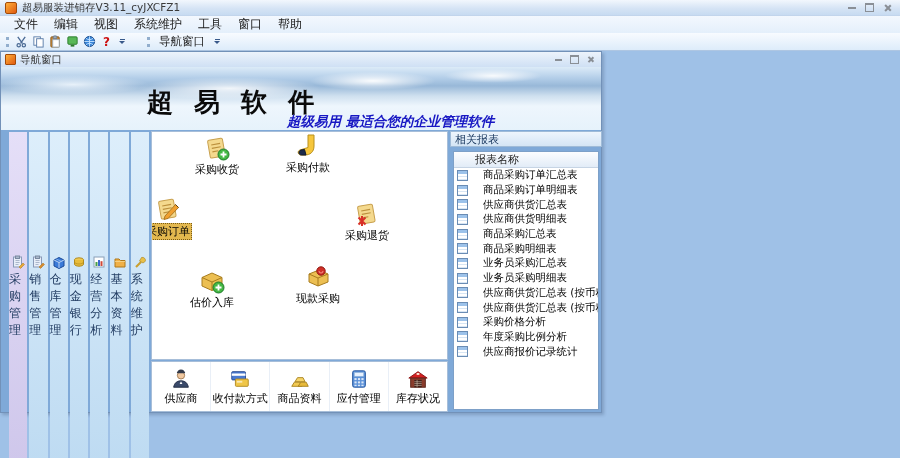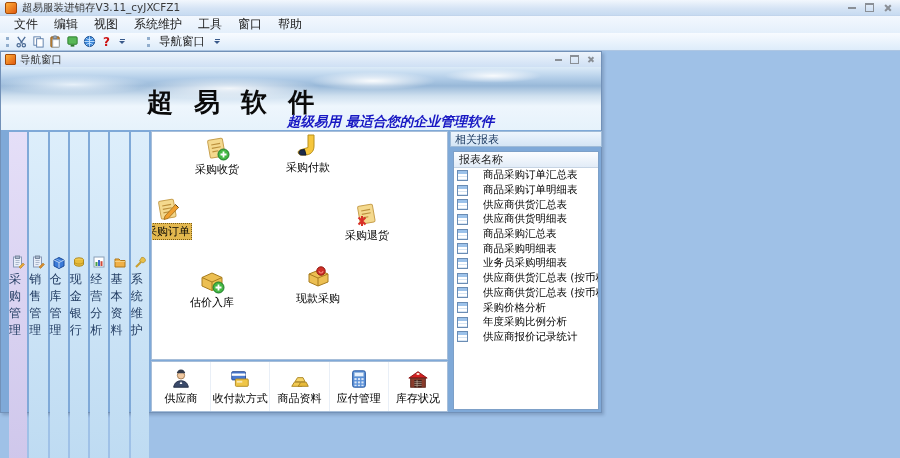--- a/index.html
+++ b/index.html
@@ -99,21 +99,21 @@
 
   
   .right-panel{position:absolute;left:449px;top:1px;width:152px;height:281px;}
   .rp-header{height:16px;background:linear-gradient(180deg,#eef5fd,#d4e5f5);
     border:1px solid #9fbbd8;box-sizing:border-box;font-size:11px;color:#1c3a60;
     display:flex;align-items:center;padding-left:4px;}
   .rp-list{position:absolute;left:3px;top:20px;width:146px;bottom:2px;background:#fff;
     border:1px solid #7da0c8;box-sizing:border-box;overflow:hidden;}
   .rp-colhead{height:15px;background:linear-gradient(180deg,#fcfdff,#e2ecf7);
     border-bottom:1px solid #c6d4e4;font-size:11px;color:#222;display:flex;
-    align-items:center;padding-left:5px;}
+    align-items:center;padding-left:21px;}
   .rp-row{display:flex;align-items:center;height:14.7px;padding-left:3px;gap:15px;
     font-size:10.5px;color:#000;white-space:nowrap;overflow:hidden;}
   .ri{width:11px;height:11px;flex:0 0 11px;border:1px solid #6a8cb4;box-sizing:border-box;
     background-color:#fff;
     background-image:linear-gradient(#9cc2ea,#9cc2ea),
       repeating-linear-gradient(180deg,transparent 0 2px,#d8e6f4 2px 3px);
     background-size:100% 3px,100% 100%;background-repeat:no-repeat,repeat;}
 </style>
 </head>
 <body>
@@ -418,20 +418,24 @@
           <div class="rp-row">
               <span class="ri"></span>
               <span>商品采购汇总表</span>
             </div>
           <div class="rp-row">
               <span class="ri"></span>
               <span>商品采购明细表</span>
             </div>
           <div class="rp-row">
               <span class="ri"></span>
+              <span>业务员采购汇总表</span>
+            </div>
+          <div class="rp-row">
+              <span class="ri"></span>
               <span>业务员采购明细表</span>
             </div>
           <div class="rp-row">
               <span class="ri"></span>
               <span>供应商供货汇总表 (按币种合...</span>
             </div>
           <div class="rp-row">
               <span class="ri"></span>
               <span>供应商供货汇总表 (按币种...</span>
             </div>

